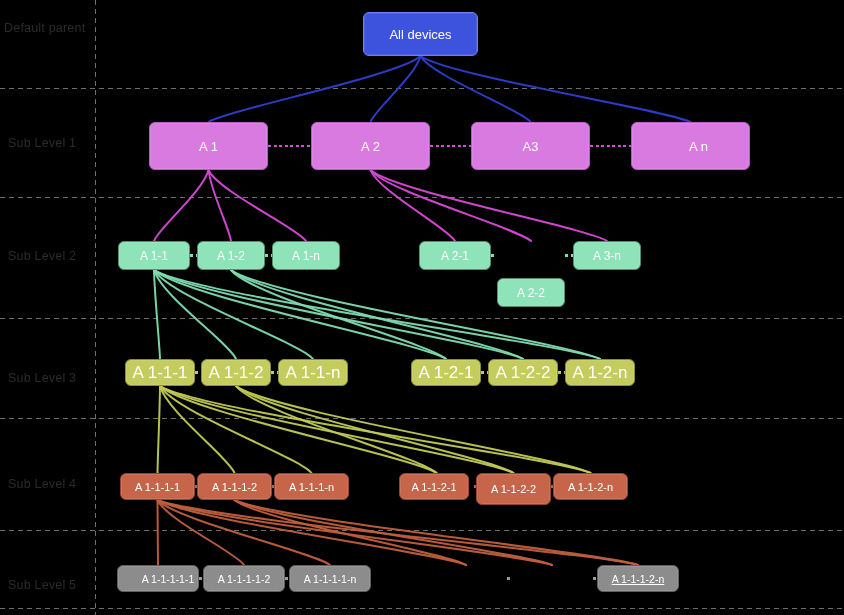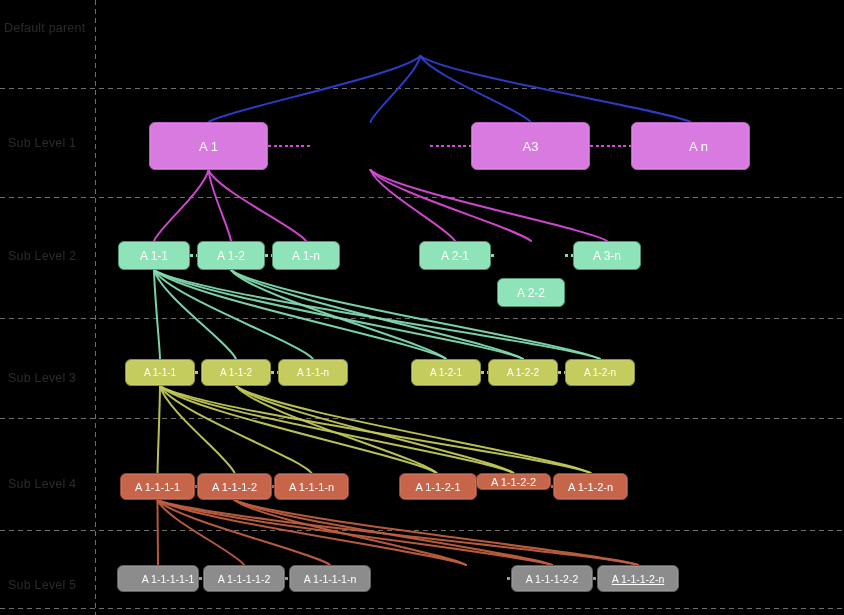--- a/index.html
+++ b/index.html
@@ -65,21 +65,21 @@
     font-size: 13px;
   }
   .node-l2 {
     background: #8fe3b9;
     border: 1px solid #4f8f70;
     font-size: 12px;
   }
   .node-l3 {
     background: #c5cc5e;
     border: 1px solid #8a8f35;
-    font-size: 10px;
+    font-size: 17px;
   }
   .node-l4 {
     background: #c6654a;
     border: 1px solid #8f4531;
     font-size: 11px;
   }
   .node-l5 {
     background: #8c8c8c;
     border: 1px solid #5f5f5f;
     font-size: 10.5px;
@@ -153,23 +153,29 @@
       <line x1="272" y1="486.5" x2="274" y2="486.5" stroke="#c05f3f" stroke-width="2.2" stroke-dasharray="3 2.5" shape-rendering="crispEdges"></line>
       <line x1="474" y1="486.5" x2="476" y2="486.5" stroke="#c05f3f" stroke-width="2.2" stroke-dasharray="3 2.5" shape-rendering="crispEdges"></line>
       <line x1="551" y1="486.5" x2="553" y2="486.5" stroke="#c05f3f" stroke-width="2.2" stroke-dasharray="3 2.5" shape-rendering="crispEdges"></line>
       <line x1="199" y1="578.5" x2="203" y2="578.5" stroke="#9a9a9a" stroke-width="2.2" stroke-dasharray="3 2.5" shape-rendering="crispEdges"></line>
       <line x1="285" y1="578.5" x2="289" y2="578.5" stroke="#9a9a9a" stroke-width="2.2" stroke-dasharray="3 2.5" shape-rendering="crispEdges"></line>
       <line x1="507" y1="578.5" x2="511" y2="578.5" stroke="#9a9a9a" stroke-width="2.2" stroke-dasharray="3 2.5" shape-rendering="crispEdges"></line>
       <line x1="593" y1="578.5" x2="597" y2="578.5" stroke="#9a9a9a" stroke-width="2.2" stroke-dasharray="3 2.5" shape-rendering="crispEdges"></line>
     </svg>
 
   <div id="nodes">
+      <div class="node node-root" style="left: 363px; top: 12px; width: 115px; height: 44px;">
+        <span>All devices</span>
+      </div>
       <div class="node node-l1" style="left: 149px; top: 122px; width: 119px; height: 48px;">
         <span>A 1</span>
       </div>
+      <div class="node node-l1" style="left: 311px; top: 122px; width: 119px; height: 48px;">
+        <span>A 2</span>
+      </div>
       <div class="node node-l1" style="left: 471px; top: 122px; width: 119px; height: 48px;">
         <span>A3</span>
       </div>
       <div class="node node-l1" style="left: 631px; top: 122px; width: 119px; height: 48px; padding-left: 16px;">
         <span>A n</span>
       </div>
       <div class="node node-l2" style="left: 118px; top: 241px; width: 72px; height: 29px;">
         <span>A 1-1</span>
       </div>
       <div class="node node-l2" style="left: 197px; top: 241px; width: 68px; height: 29px;">
@@ -207,40 +213,37 @@
       </div>
       <div class="node node-l4" style="left: 120px; top: 473px; width: 75px; height: 27px;">
         <span>A 1-1-1-1</span>
       </div>
       <div class="node node-l4" style="left: 197px; top: 473px; width: 75px; height: 27px;">
         <span>A 1-1-1-2</span>
       </div>
       <div class="node node-l4" style="left: 274px; top: 473px; width: 75px; height: 27px;">
         <span>A 1-1-1-n</span>
       </div>
-      <div class="node node-l4" style="left: 399px; top: 473px; width: 78px; height: 27px;">
+      <div class="node node-l4" style="left: 399px; top: 473px; width: 70px; height: 27px;">
         <span>A 1-1-2-1</span>
       </div>
-      <div class="node node-l4" style="left: 476px; top: 473px; width: 75px; height: 17px;">
+      <div class="node node-l4" style="left: 476px; top: 473px; width: 75px; height: 32px;">
         <span>A 1-1-2-2</span>
       </div>
       <div class="node node-l4" style="left: 553px; top: 473px; width: 75px; height: 27px; text-align: center;">
         <span>A 1-1-2-n</span>
       </div>
       <div class="node node-l5" style="left: 117px; top: 565px; width: 82px; height: 27px; padding-left: 20px;">
         <span>A 1-1-1-1-1</span>
       </div>
       <div class="node node-l5" style="left: 203px; top: 565px; width: 82px; height: 27px;">
         <span>A 1-1-1-1-2</span>
       </div>
       <div class="node node-l5" style="left: 289px; top: 565px; width: 82px; height: 27px;">
         <span>A 1-1-1-1-n</span>
-      </div>
-      <div class="node node-l5" style="left: 511px; top: 565px; width: 82px; height: 27px;">
-        <span>A 1-1-1-2-2</span>
       </div>
       <div class="node node-l5" style="left: 597px; top: 565px; width: 82px; height: 27px; text-decoration: underline;">
         <span>A 1-1-1-2-n</span>
       </div>
     </div>
 
   <div id="lane-labels">
       <div class="lane-label" style="left: 4px; top: 21px; color: rgb(43, 43, 43);">Default parent</div>
       <div class="lane-label" style="left: 8px; top: 136px; color: rgb(43, 43, 43);">Sub Level 1</div>
       <div class="lane-label" style="left: 8px; top: 249px; color: rgb(43, 43, 43);">Sub Level 2</div>

